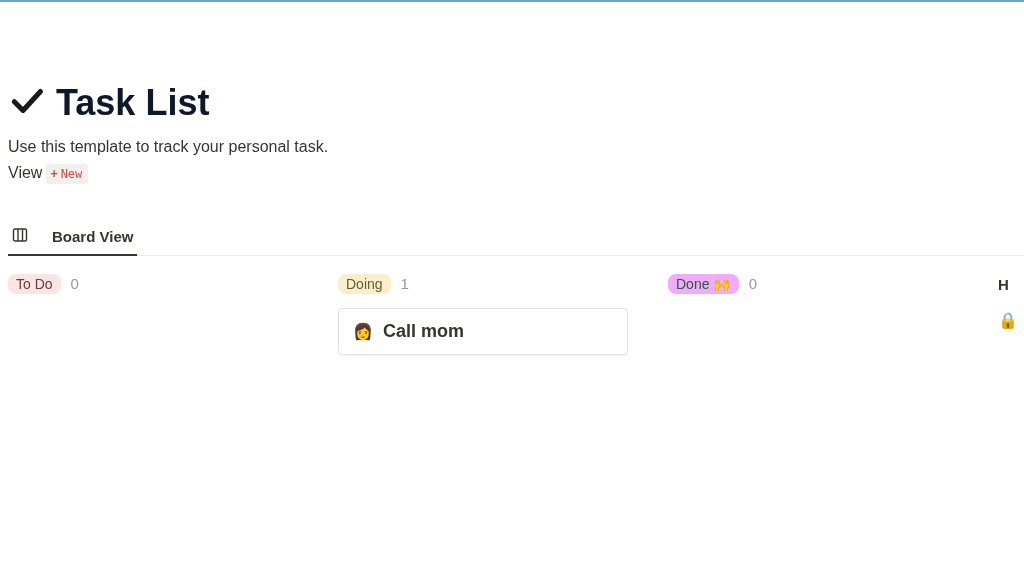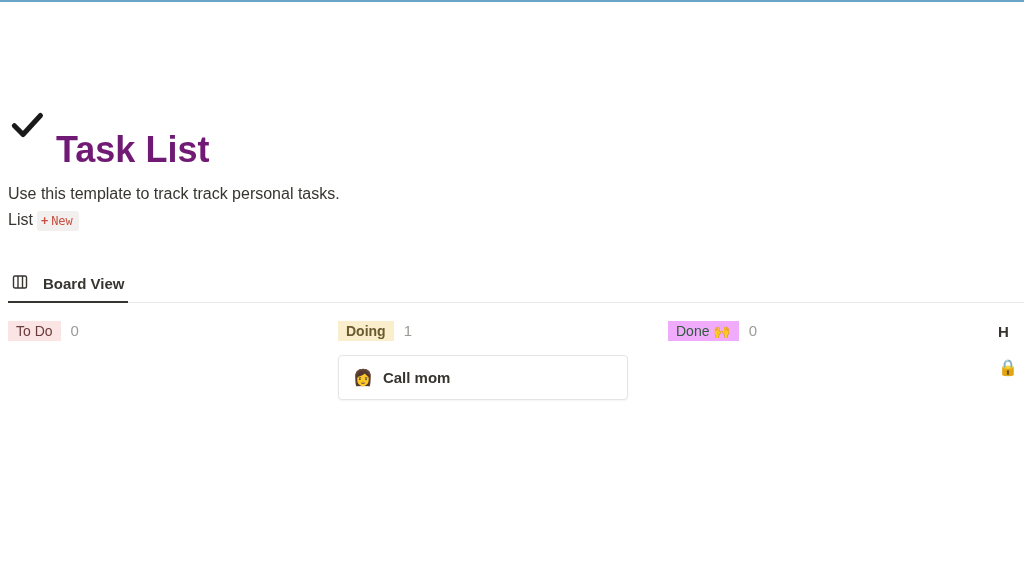--- a/index.html
+++ b/index.html
@@ -21,22 +21,21 @@
     .title-row {
       display: flex;
       align-items: center;
       gap: 10px;
       margin-bottom: 10px;
     }
     .title-row svg { width: 38px; height: 38px; }
     .title {
       font-size: 36px;
       font-weight: 700;
-      color: #701a75;
-      margin-top: 47px;
+      color: #0f172a;
     }
     .desc {
       font-size: 16px;
       color: #37352f;
       line-height: 1.65;
     }
     .desc-line { display: flex; align-items: center; flex-wrap: wrap; gap: 4px; }
     .new-chip {
       display: inline-flex;
       align-items: center;
@@ -55,21 +54,21 @@
       margin-top: 34px;
     }
     .view-tabs {
       display: flex;
       align-items: center;
       border-bottom: 1px solid #e9e9e7;
     }
     .view-tab {
       display: flex;
       align-items: center;
-      gap: 15px;
+      gap: 24px;
       padding: 6px 4px 8px 4px;
       font-size: 15px;
       font-weight: 600;
       color: #37352f;
       border-bottom: 2px solid #37352f;
       margin-bottom: -1px;
       cursor: pointer;
     }
     .view-tab svg { width: 16px; height: 16px; }
     .board {
@@ -85,46 +84,46 @@
     .col-header {
       display: flex;
       align-items: center;
       gap: 10px;
       margin-bottom: 14px;
     }
     .status-pill {
       display: inline-flex;
       align-items: center;
       gap: 4px;
-      border-radius: 0;
+      border-radius: 8px;
       padding: 2px 8px;
       font-size: 14px;
       font-weight: 500;
     }
     .pill-todo  { background: #fbe4e4; color: #6a3b3b; }
-    .pill-doing { background: #fbeecc; color: #6a5a2f; font-weight: bold; }
+    .pill-doing { background: #fbeecc; color: #6a5a2f; }
     .pill-done  { background: #f0abfc; color: #2f5a3b; }
     .col-count {
       font-size: 15px;
       color: #9b9a97;
     }
     .card {
       background: #fff;
       border: 1px solid #e6e5e3;
       border-radius: 4px;
       padding: 12px 14px;
       box-shadow: 0 1px 2px rgba(15,15,15,0.05);
       display: flex;
       align-items: center;
       gap: 10px;
       cursor: pointer;
       max-width: 290px;
     }
     .card-emoji { font-size: 16px; }
-    .card-title { font-size: 15px; font-weight: 600; color: #37352f; }
+    .card-title { font-size: 18px; font-weight: 600; color: #37352f; }
     .overflow-col {
       width: 30px;
       flex: 0 0 30px;
       display: flex;
       flex-direction: column;
       align-items: flex-start;
       gap: 18px;
       padding-top: 2px;
       color: #37352f;
     }
@@ -140,24 +139,24 @@
     <div class="title-row">
       <span>
         <svg viewBox="0 0 24 24" fill="none" stroke="#1a1a1a" stroke-width="3.2" stroke-linecap="round" stroke-linejoin="round">
           <polyline points="4 12.5 9.5 18 20.5 6"></polyline>
         </svg>
       </span>
       <h1 class="title">Task List</h1>
     </div>
     <div class="desc">
       <div class="desc-line">
-        <span>Use this template to track track personal tasks.</span>
+        <span>Use this template to track your personal task.</span>
       </div>
       <div class="desc-line">
-        <span>List</span>
+        <span>View</span>
         <span class="new-chip">
           <span class="plus">+</span>
           <span>New</span>
         </span>
       </div>
     </div>
   </div>
 
   <div class="views">
     <div class="view-tabs">

